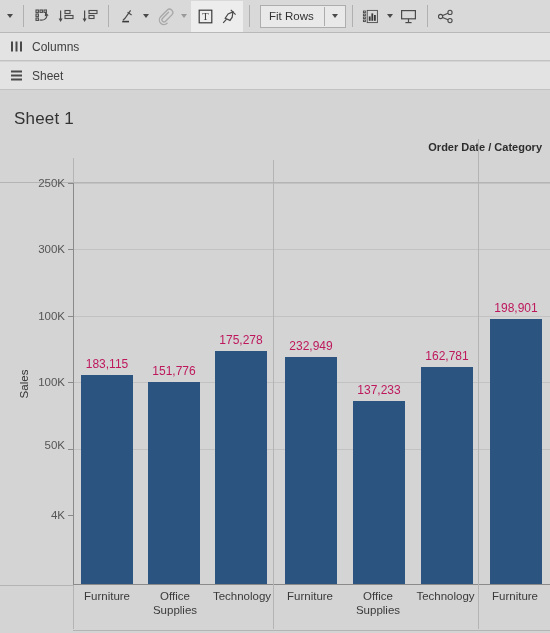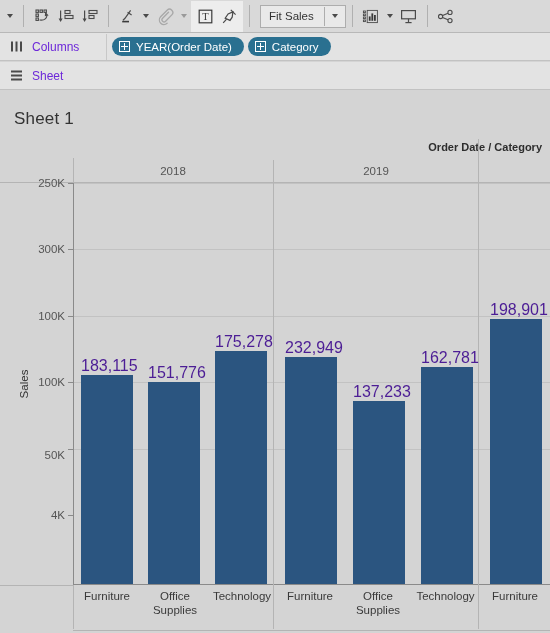--- a/index.html
+++ b/index.html
@@ -104,21 +104,21 @@
   .shelf.rows { top: 62px; }
   .shelf-icon {
     width: 16px;
     margin-left: 8px;
     display: flex; align-items: center; justify-content: center;
     flex: none;
   }
   .shelf-label {
     width: 74px;
     font-size: 12px;
-    color: #6d28d9;
+    color: #404040;
     padding-left: 8px;
     flex: none;
   }
   .shelf-drop {
     flex: 1;
     height: 26px;
     border-left: 1px solid #c8c8c8;
     display: flex;
     align-items: center;
     padding-left: 5px;
@@ -238,22 +238,22 @@
     width: 1px;
     background: #8a8a8a;
   }
   .bar {
     position: absolute;
     background: #2b5580;
     bottom: 1px;
   }
   .bar-label {
     position: absolute;
-    font-size: 16px;
-    color: #4c1d95;
+    font-size: 12px;
+    color: #be185d;
     text-align: center;
     white-space: nowrap;
   }
 
   
   .yaxis {
     position: absolute;
     left: 0; top: 44px;
     width: 73px;
     height: 402px;
@@ -421,21 +421,21 @@
               <path d="M6.6 12.2 L3.2 15.8"></path>
             </g>
           </svg>
         </span>
       </div>
     </div>
 
     <div class="tb-sep"></div>
 
     <div class="fitsel">
-      <div class="lbl">Fit Sales</div>
+      <div class="lbl">Fit Rows</div>
       <div class="dd">
         <div class="caret" style="margin:0;"></div>
       </div>
     </div>
 
     <div class="tb-sep"></div>
 
     <div class="tb-btn">
       <span>
         <svg width="19" height="19" viewBox="0 0 19 19">
@@ -489,30 +489,20 @@
     <div class="shelf-icon">
       <svg width="13" height="13" viewBox="0 0 13 13">
         <g fill="#4a4a4a">
           <rect x="1" y="1.5" width="2" height="10"></rect>
           <rect x="5.5" y="1.5" width="2" height="10"></rect>
           <rect x="10" y="1.5" width="2" height="10"></rect>
         </g>
       </svg>
     </div>
     <div class="shelf-label">Columns</div>
-    <div class="shelf-drop">
-      <div class="pill blue">
-        <span class="plusbox"></span>
-        <span>YEAR(Order Date)</span>
-      </div>
-      <div class="pill blue">
-        <span class="plusbox"></span>
-        <span>Category</span>
-      </div>
-    </div>
   </div>
 
   <div class="shelf rows">
     <div class="shelf-icon">
       <svg width="13" height="13" viewBox="0 0 13 13">
         <g fill="#4a4a4a">
           <rect x="1" y="1.5" width="11" height="2"></rect>
           <rect x="1" y="5.5" width="11" height="2"></rect>
           <rect x="1" y="9.5" width="11" height="2"></rect>
         </g>
@@ -521,36 +511,31 @@
     <div class="shelf-label">Sheet</div>
   </div>
 
   <div class="sheet">
     <div class="sheet-title">Sheet 1</div>
 
     <div class="viz">
 
       <div class="hdr-caption">Order Date / Category</div>
 
-      <div class="year-band">
-        <div class="year-cell" style="left:0px; width:200px;">2018</div>
-        <div class="year-cell" style="left:201px; width:204px;">2019</div>
-        <div class="year-cell" style="left:406px; width:71px;"></div>
-      </div>
 
       <div class="hdr-rule"></div>
       <div class="vdiv" style="left:73px; top:19px; height:25px;"></div>
       <div class="vdiv" style="left:273px; top:21px; height:23px;"></div>
       <div class="vdiv" style="left:478px; top:0px; height:44px;"></div>
 
       <div class="yaxis">
         <div class="ytitle">Sales</div>
         <div class="ytick" style="top:332px;">4K</div>
         <div class="ytickmark" style="top:332px;"></div>
-        <div class="ytick" style="top:272px;">50K</div>
+        <div class="ytick" style="top:262px;">50K</div>
         <div class="ytickmark" style="top:266px;"></div>
         <div class="ytick" style="top:199px;">100K</div>
         <div class="ytickmark" style="top:199px;"></div>
         <div class="ytick" style="top:133px;">100K</div>
         <div class="ytickmark" style="top:133px;"></div>
         <div class="ytick" style="top:66px;">300K</div>
         <div class="ytickmark" style="top:66px;"></div>
         <div class="ytick" style="top:0px;">250K</div>
         <div class="ytickmark" style="top:0px;"></div>
       </div>

